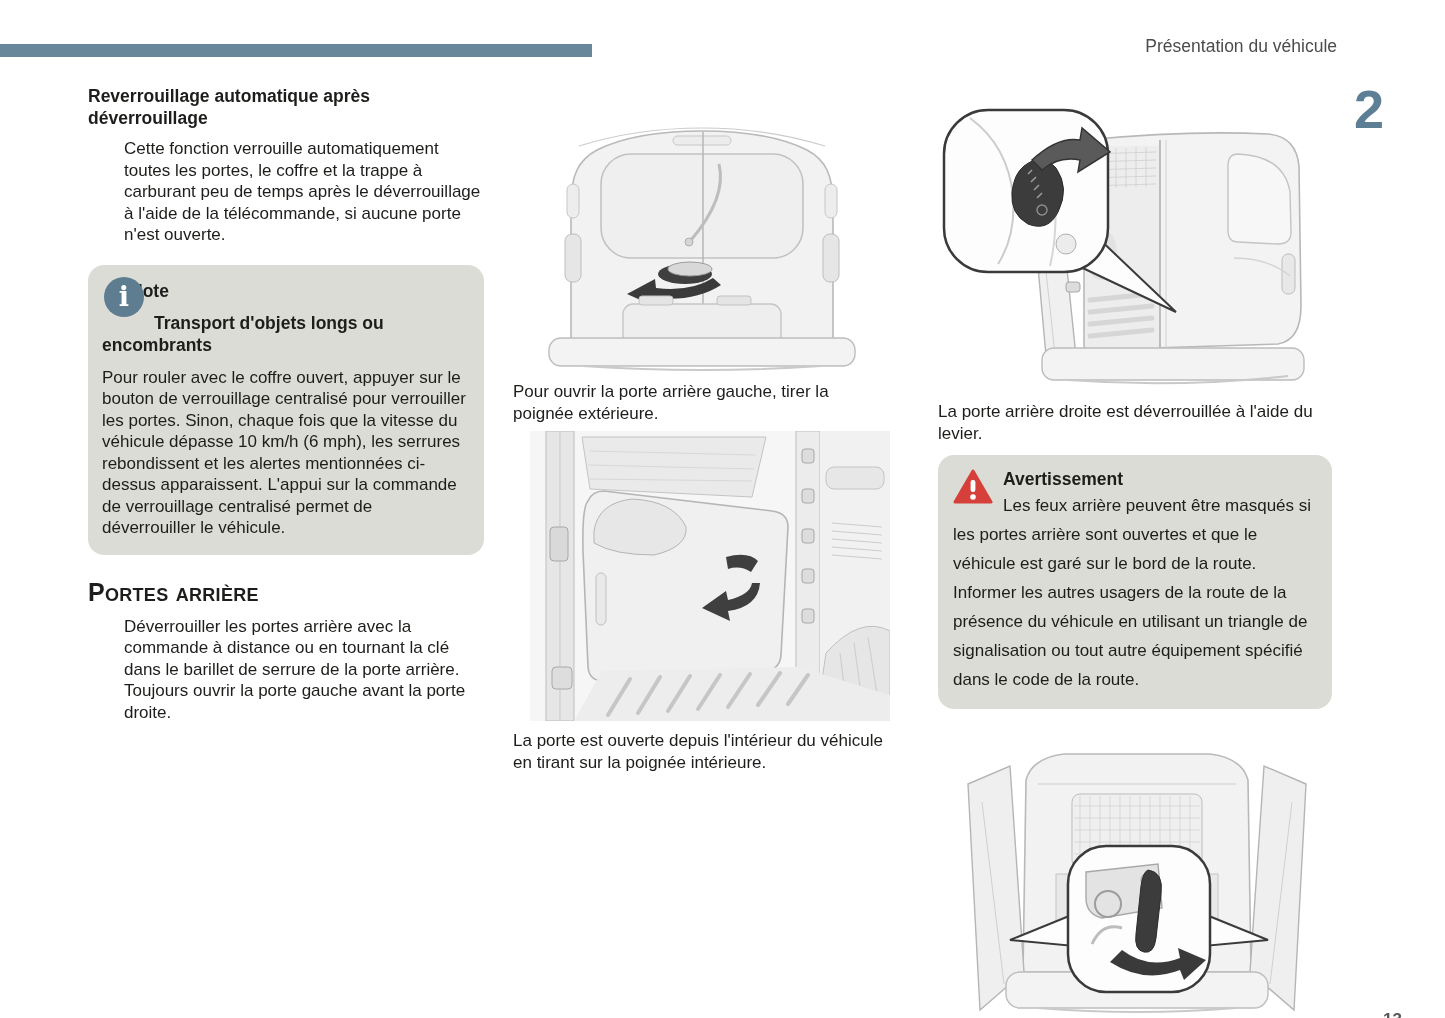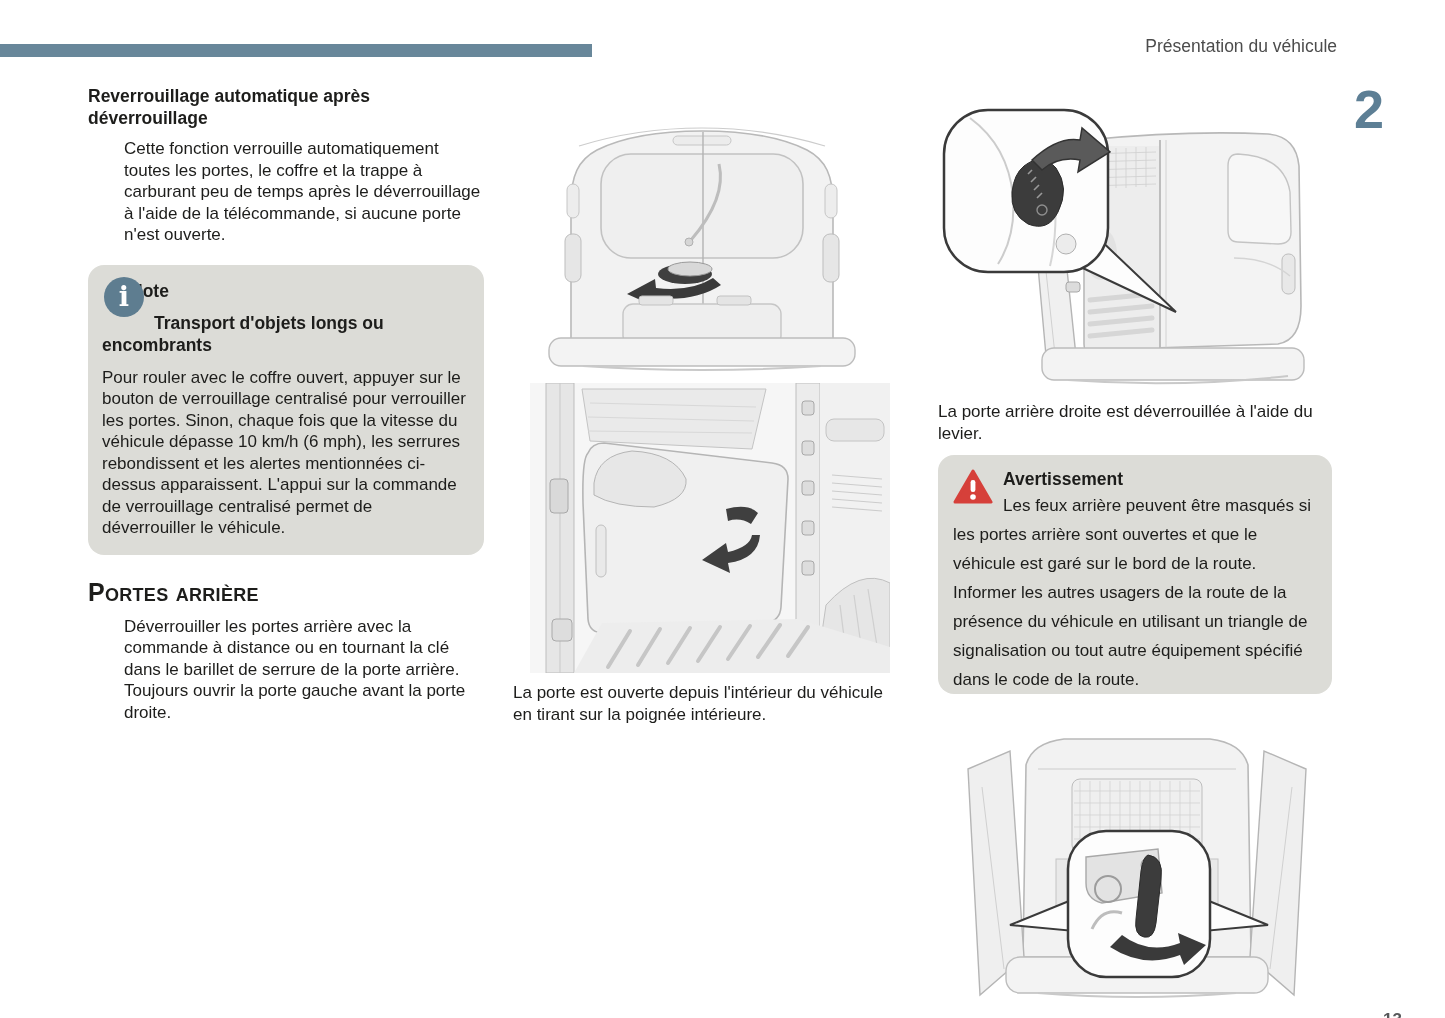--- a/index.html
+++ b/index.html
@@ -34,21 +34,21 @@
   .smallcaps-heading {
     margin-top:22px; font-size:25px; font-weight:bold; line-height:30px;
     font-variant:small-caps; letter-spacing:0.3px;
   }
 
   figure { margin:0; }
   .caption { font-size:17px; line-height:21.5px; margin-top:5px; }
   .fig2-wrap { margin-top:7px; margin-left:17px; }
   .fig4-wrap { margin-top:13px; margin-left:14px; }
 
-  .warn-box { margin-top:11px; background:#dcdcd7; border-radius:16px; padding:13px 16px 0 15px; position:relative; }
+  .warn-box { margin-top:11px; background:#dcdcd7; border-radius:16px; padding:13px 16px 15px 15px; position:relative; }
   .warn-icon { position:absolute; left:15px; top:14px; width:40px; height:36px; }
   .warn-title { margin-left:50px; font-weight:bold; font-size:17.5px; line-height:23px; }
   .warn-body  { font-size:17px; line-height:29px; text-indent:50px; }
 </style>
 </head>
 <body>
 
 <div class="page">
 
   <div class="topbar"></div>
@@ -99,20 +99,21 @@
         <path d="M208,197 Q182,214 142,210 L143,219 L114,206 L142,191 L143,200 Q178,204 200,190 Z" fill="#3a3a3a"></path>
 
         <rect x="110" y="216" width="158" height="42" rx="10" fill="#eeeeee" stroke="#c6c6c6" stroke-width="1.4"></rect>
         <rect x="126" y="208" width="34" height="9" rx="3" fill="#e4e4e4" stroke="#c2c2c2"></rect>
         <rect x="204" y="208" width="34" height="9" rx="3" fill="#e4e4e4" stroke="#c2c2c2"></rect>
 
         <rect x="36" y="250" width="306" height="28" rx="12" fill="#f3f3f3" stroke="#bdbdbd" stroke-width="1.4"></rect>
         <path d="M70,278 Q189,286 308,278" fill="none" stroke="#c9c9c9" stroke-width="2"></path>
       </svg>
     </figure>
+    <div class="caption">Pour ouvrir la porte arrière gauche, tirer la poignée extérieure.</div>
 
     <figure class="fig2-wrap">
       <svg width="360" height="290" viewBox="0 0 360 290">
         <rect x="0" y="0" width="360" height="290" fill="#f6f6f6"></rect>
 
         <rect x="16" y="0" width="28" height="290" fill="#e6e6e6" stroke="#bdbdbd"></rect>
         <line x1="30" y1="0" x2="30" y2="290" stroke="#c9c9c9"></line>
         <rect x="20" y="96" width="18" height="34" rx="4" fill="#d9d9d9" stroke="#a8a8a8"></rect>
         <rect x="22" y="236" width="20" height="22" rx="4" fill="#dddddd" stroke="#aaaaaa"></rect>
 

